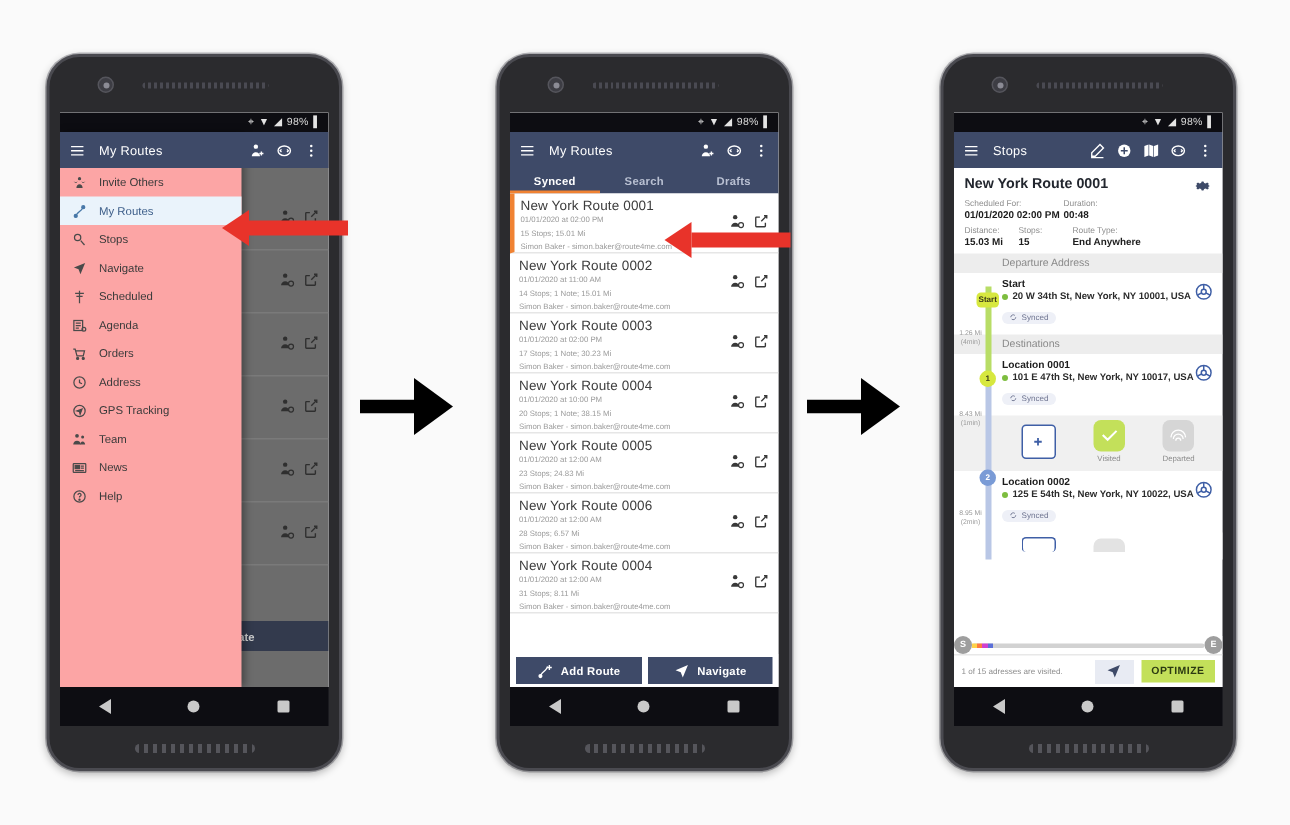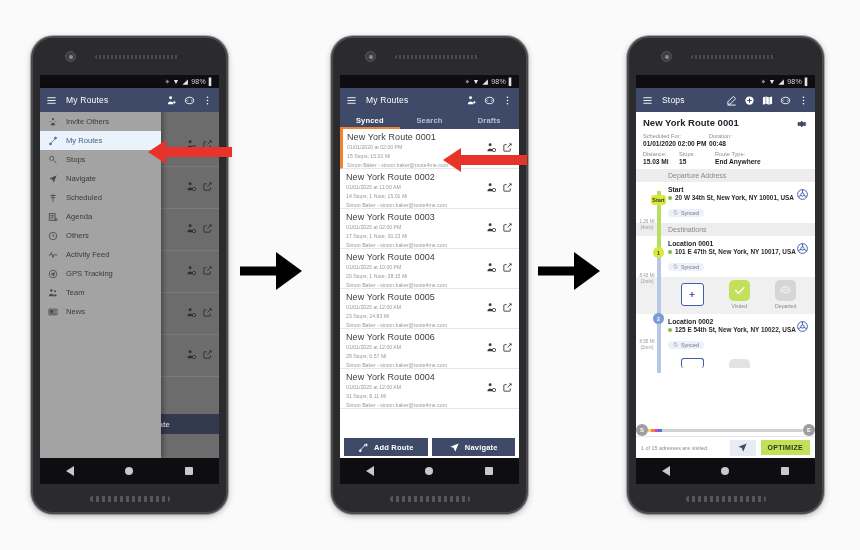--- a/index.html
+++ b/index.html
@@ -74,21 +74,21 @@
 
   
   .dimlayer{position:absolute;left:0;right:0;top:13px;bottom:0;background:#6c6c6c;}
   .bgtabs{height:24px;background:#252b3c;}
   .bgrow{height:41px;border-bottom:1px solid #7a7a7a;position:relative;}
   .bgrow .ricons{position:absolute;right:6px;top:14px;display:flex;gap:5px;color:#2f2f2f;}
   .bgnav{position:absolute;left:33px;right:0;bottom:24px;height:20px;background:#333a4d;
          display:flex;align-items:center;justify-content:center;gap:5px;color:#cfcfcf;font-size:7.5px;font-weight:bold;}
 
   .drawer{
-    position:absolute;left:0;top:13px;width:121px;bottom:0;background:#a3a3a3;
+    position:absolute;left:0;top:13px;width:121px;bottom:0;background:#fca5a5;
     box-shadow:2px 0 5px rgba(0,0,0,.35);
   }
   .dhead{height:24px;background:#3e4a68;}
   .ditem{height:19px;display:flex;align-items:center;gap:8px;padding-left:8px;color:#3a3a3a;font-size:7.6px;}
   .ditem.sel{background:#eaf3fb;color:#3e5f8a;}
   .ditem .di{width:10px;height:10px;flex:none;color:#4a4a4a;}
   .ditem.sel .di{color:#4878a8;}
 
   
   .routelist{background:#fff;position:absolute;left:0;right:0;top:54px;bottom:0;}
@@ -351,33 +351,35 @@
                 <rect x="3" y="4" width="14" height="16"></rect>
                 <path d="M6 8h8M6 12h8M6 16h5"></path>
                 <circle cx="19" cy="18" r="3"></circle>
               </svg>
             </span>
           <span>Agenda</span>
         </div>
         <div class="ditem">
           <span class="di ic">
               <svg viewBox="0 0 24 24" fill="none" stroke="currentColor" stroke-width="2">
+                <path d="M2 4h3l3 11h10l2-8H6"></path>
+                <circle cx="9" cy="19" r="1.6" fill="currentColor"></circle>
+                <circle cx="18" cy="19" r="1.6" fill="currentColor"></circle>
+              </svg>
+            </span>
+          <span>Orders</span>
+        </div>
+        <div class="ditem">
+          <span class="di ic">
+              <svg viewBox="0 0 24 24" fill="none" stroke="currentColor" stroke-width="2">
                 <circle cx="12" cy="12" r="9"></circle>
                 <path d="M12 7v5l4 2"></path>
               </svg>
             </span>
-          <span>Others</span>
-        </div>
-        <div class="ditem">
-          <span class="di ic">
-              <svg viewBox="0 0 24 24" fill="none" stroke="currentColor" stroke-width="2">
-                <path d="M2 12h4l2-6 4 12 3-8 2 2h5"></path>
-              </svg>
-            </span>
-          <span>Activity Feed</span>
+          <span>Address</span>
         </div>
         <div class="ditem">
           <span class="di ic">
               <svg viewBox="0 0 24 24" fill="none" stroke="currentColor" stroke-width="2">
                 <circle cx="12" cy="12" r="9"></circle>
                 <path d="M16 9l-8 3 4 1 1 4z" fill="currentColor"></path>
               </svg>
             </span>
           <span>GPS Tracking</span>
         </div>
@@ -394,20 +396,30 @@
         </div>
         <div class="ditem">
           <span class="di ic">
               <svg viewBox="0 0 24 24" fill="none" stroke="currentColor" stroke-width="2">
                 <rect x="2" y="5" width="20" height="14" rx="1"></rect>
                 <rect x="5" y="8" width="7" height="5" fill="currentColor"></rect>
                 <path d="M14 9h5M14 12h5M5 16h14"></path>
               </svg>
             </span>
           <span>News</span>
+        </div>
+        <div class="ditem">
+          <span class="di ic">
+              <svg viewBox="0 0 24 24" fill="none" stroke="currentColor" stroke-width="2">
+                <circle cx="12" cy="12" r="9"></circle>
+                <path d="M9.5 9.5a2.5 2.5 0 1 1 3.2 2.4c-.7.3-.7 1-.7 1.6"></path>
+                <circle cx="12" cy="17" r=".9" fill="currentColor"></circle>
+              </svg>
+            </span>
+          <span>Help</span>
         </div>
       </div>
 
       <div class="appbar" style="position:absolute;left:0;right:0;top:13px;">
         <span class="ic">
             <svg viewBox="0 0 24 24" stroke="currentColor" stroke-width="2">
               <path d="M3 6h18M3 12h18M3 18h18"></path>
             </svg>
           </span>
         <span class="title">My Routes</span>

